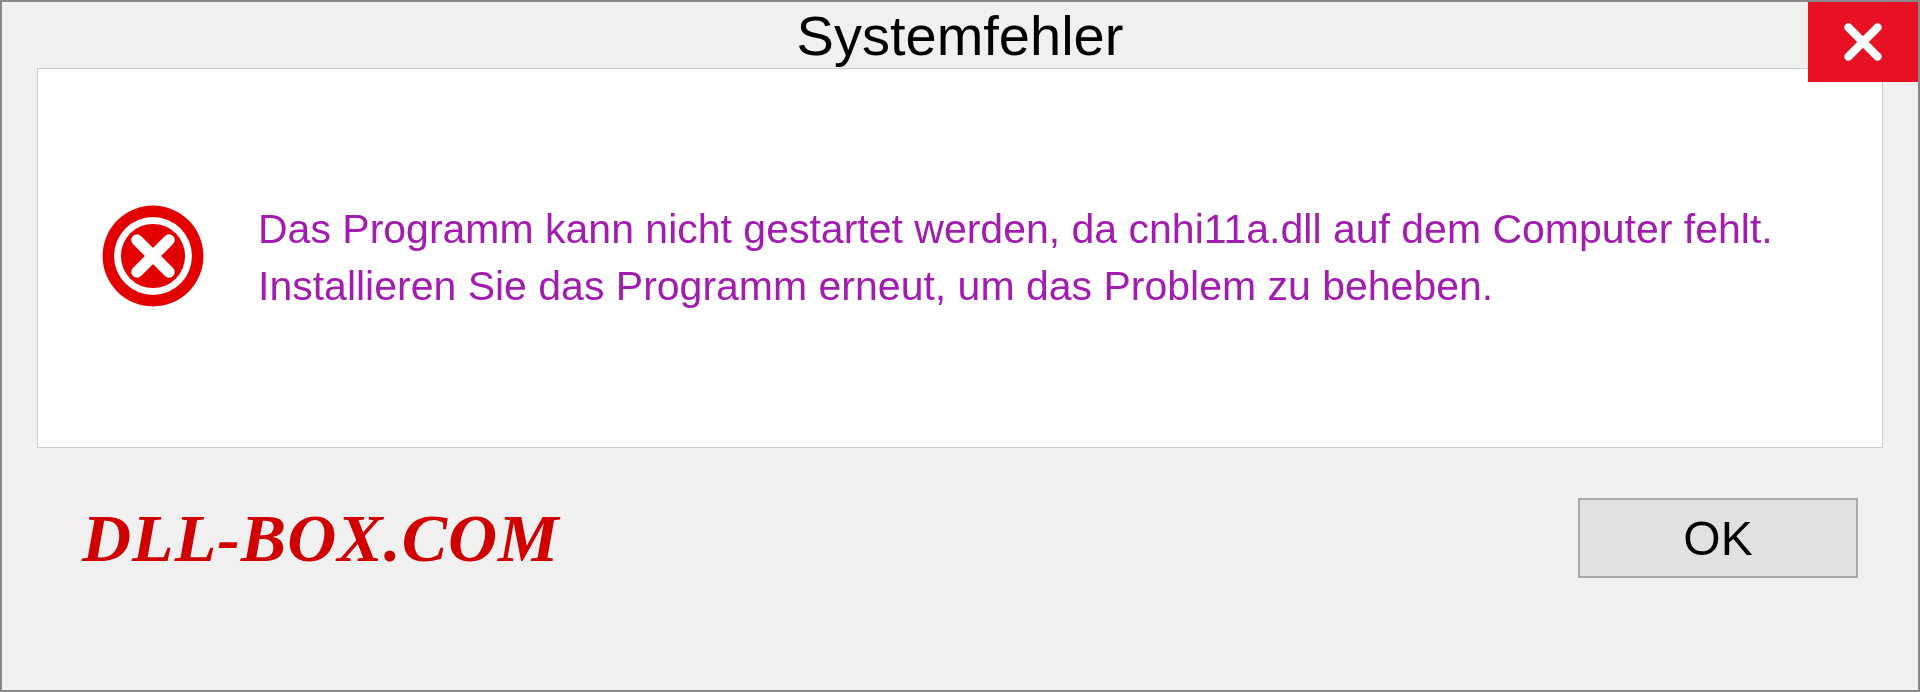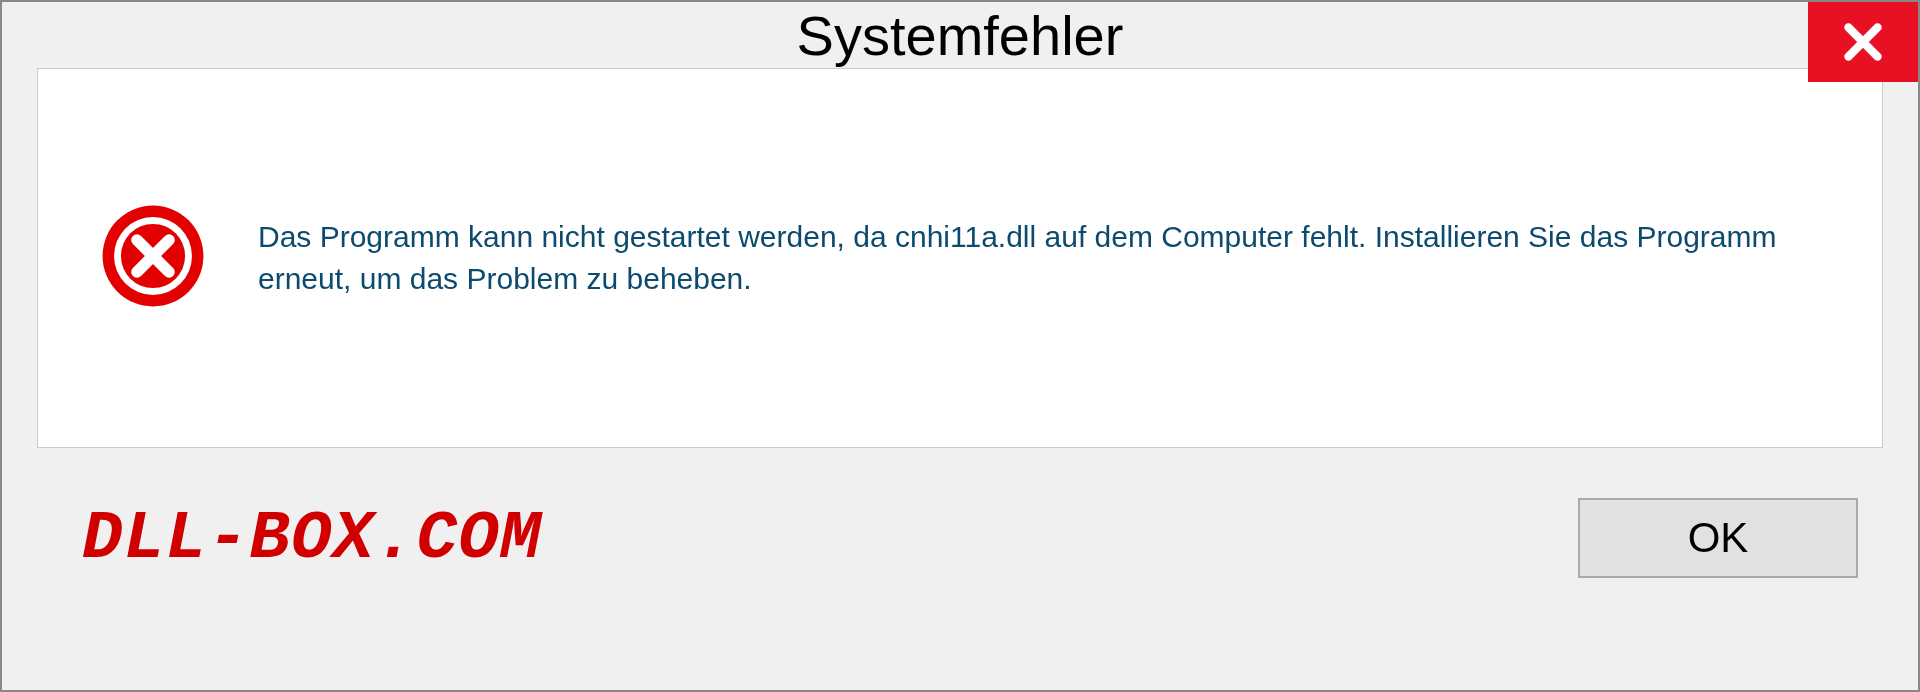--- a/index.html
+++ b/index.html
@@ -60,46 +60,46 @@
     }
     .error-icon {
       flex-shrink: 0;
       margin-right: 50px;
     }
     .error-icon svg {
       width: 110px;
       height: 110px;
     }
     .message {
-      font-size: 30px;
+      font-size: 41px;
       line-height: 1.4;
-      color: #0c4a6e;
+      color: #a21caf;
       font-weight: 400;
     }
     .footer {
       height: 180px;
       display: flex;
       align-items: center;
       justify-content: space-between;
       padding: 0 60px 0 80px;
     }
     .watermark {
-      font-family: Liberation Mono, monospace;
+      font-family: Liberation Serif, serif;
       font-size: 68px;
       font-weight: 900;
       font-style: italic;
       color: #d10000;
       letter-spacing: 1px;
     }
     .ok-btn {
       width: 280px;
       height: 80px;
       background: #e1e1e1;
       border: 2px solid #aaa;
-      font-size: 42px;
+      font-size: 48px;
       font-family: inherit;
       cursor: pointer;
       display: flex;
       align-items: center;
       justify-content: center;
     }
   </style>
 </head>
 <body>
 

